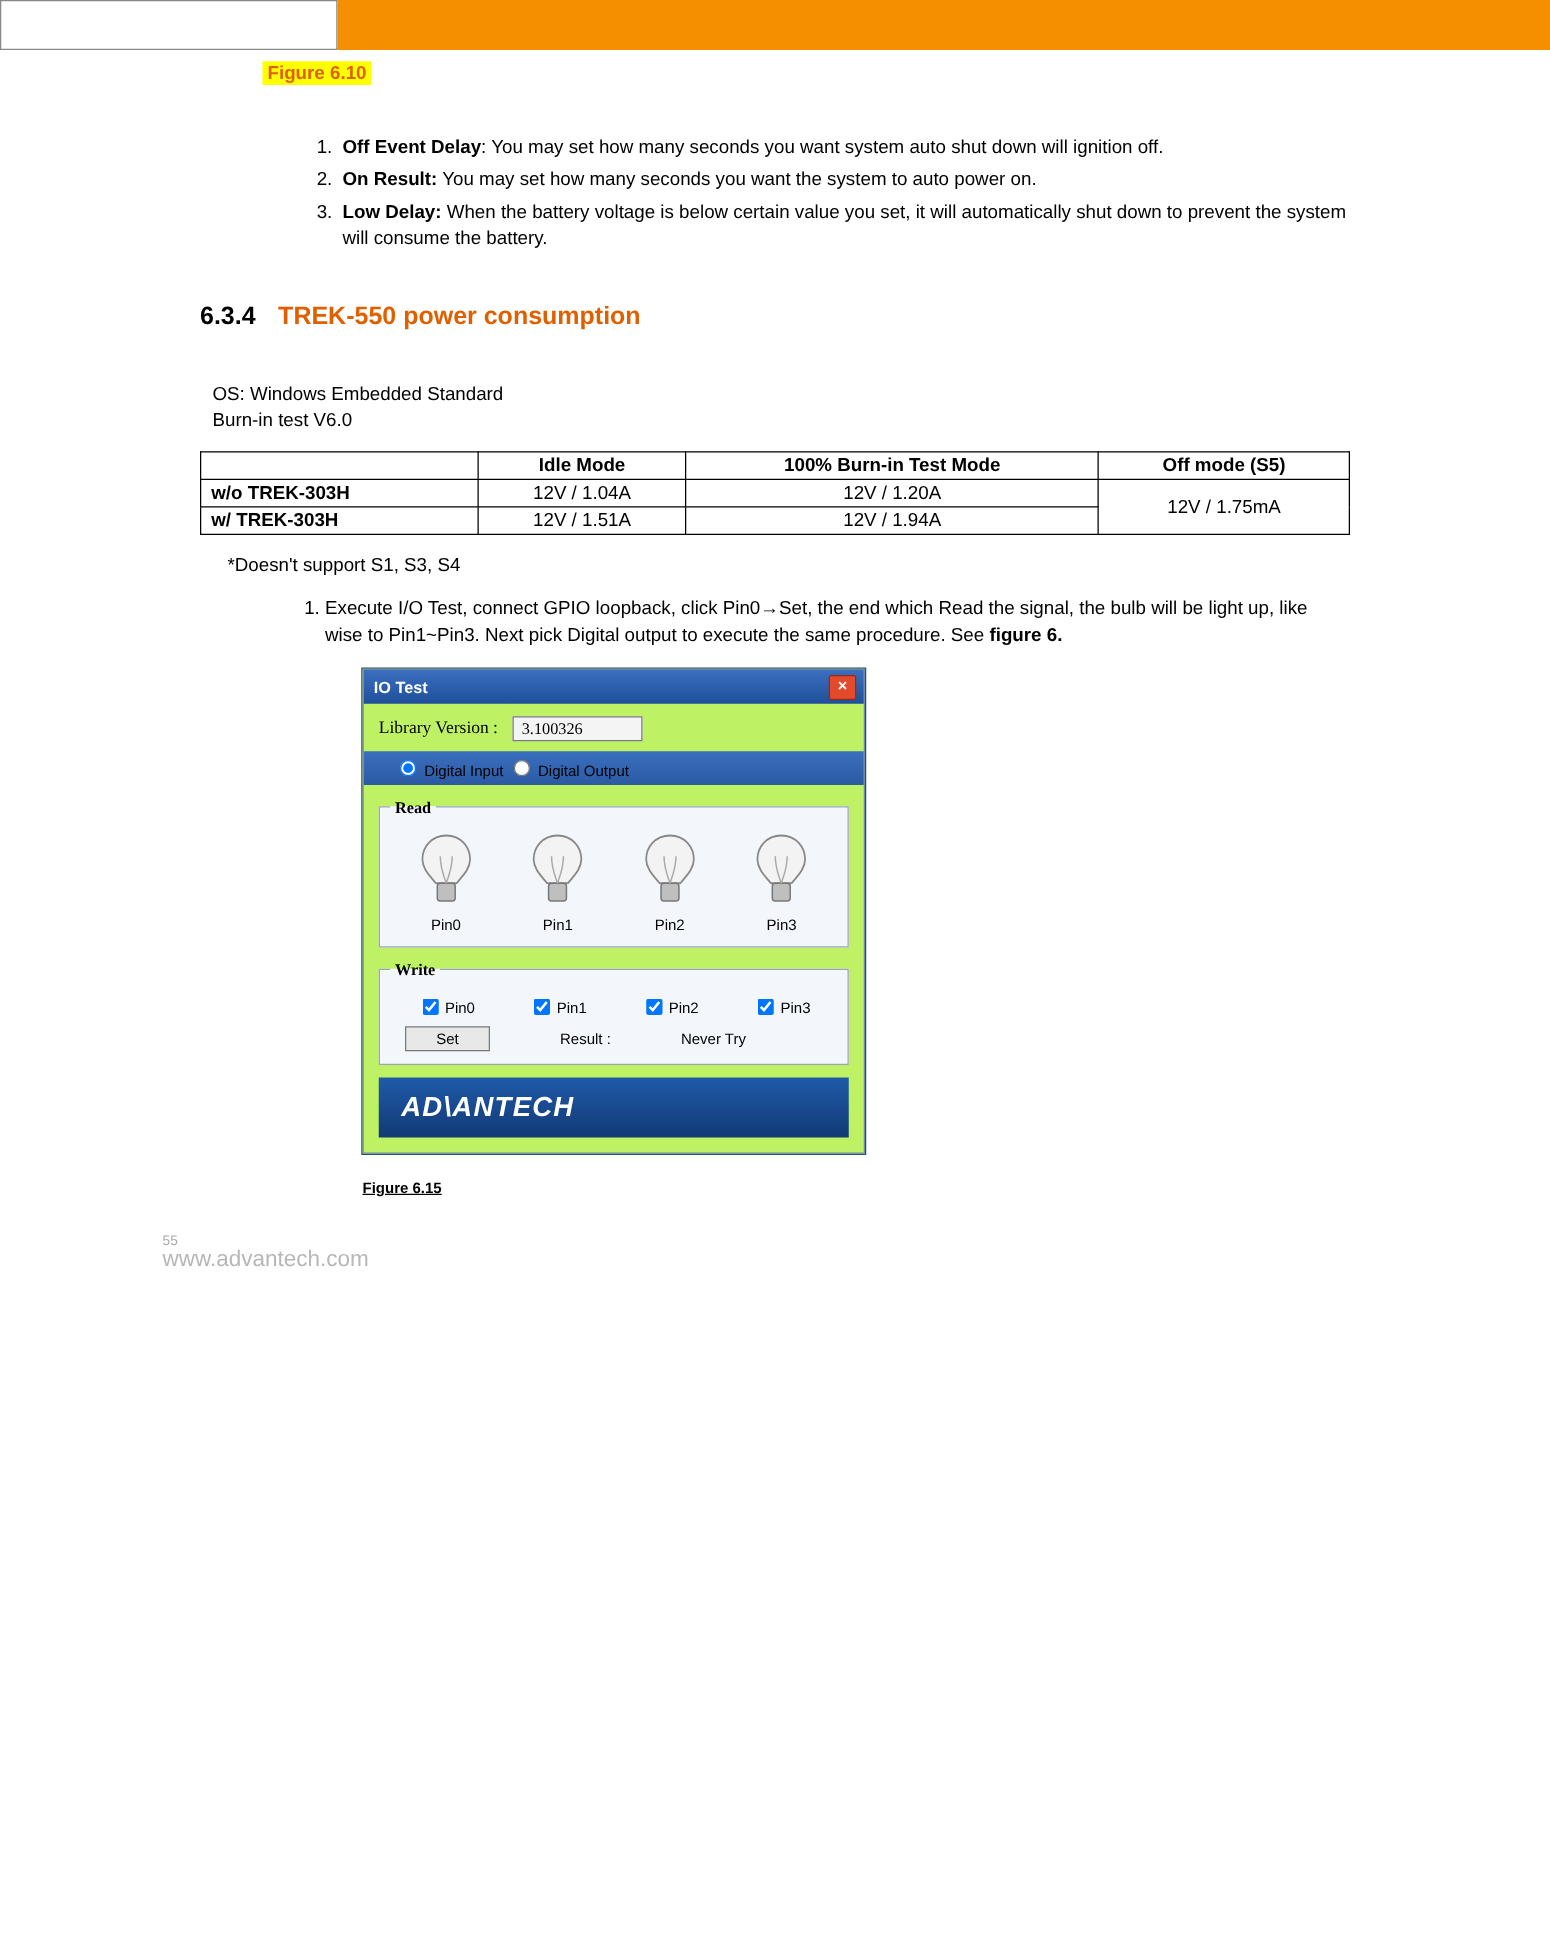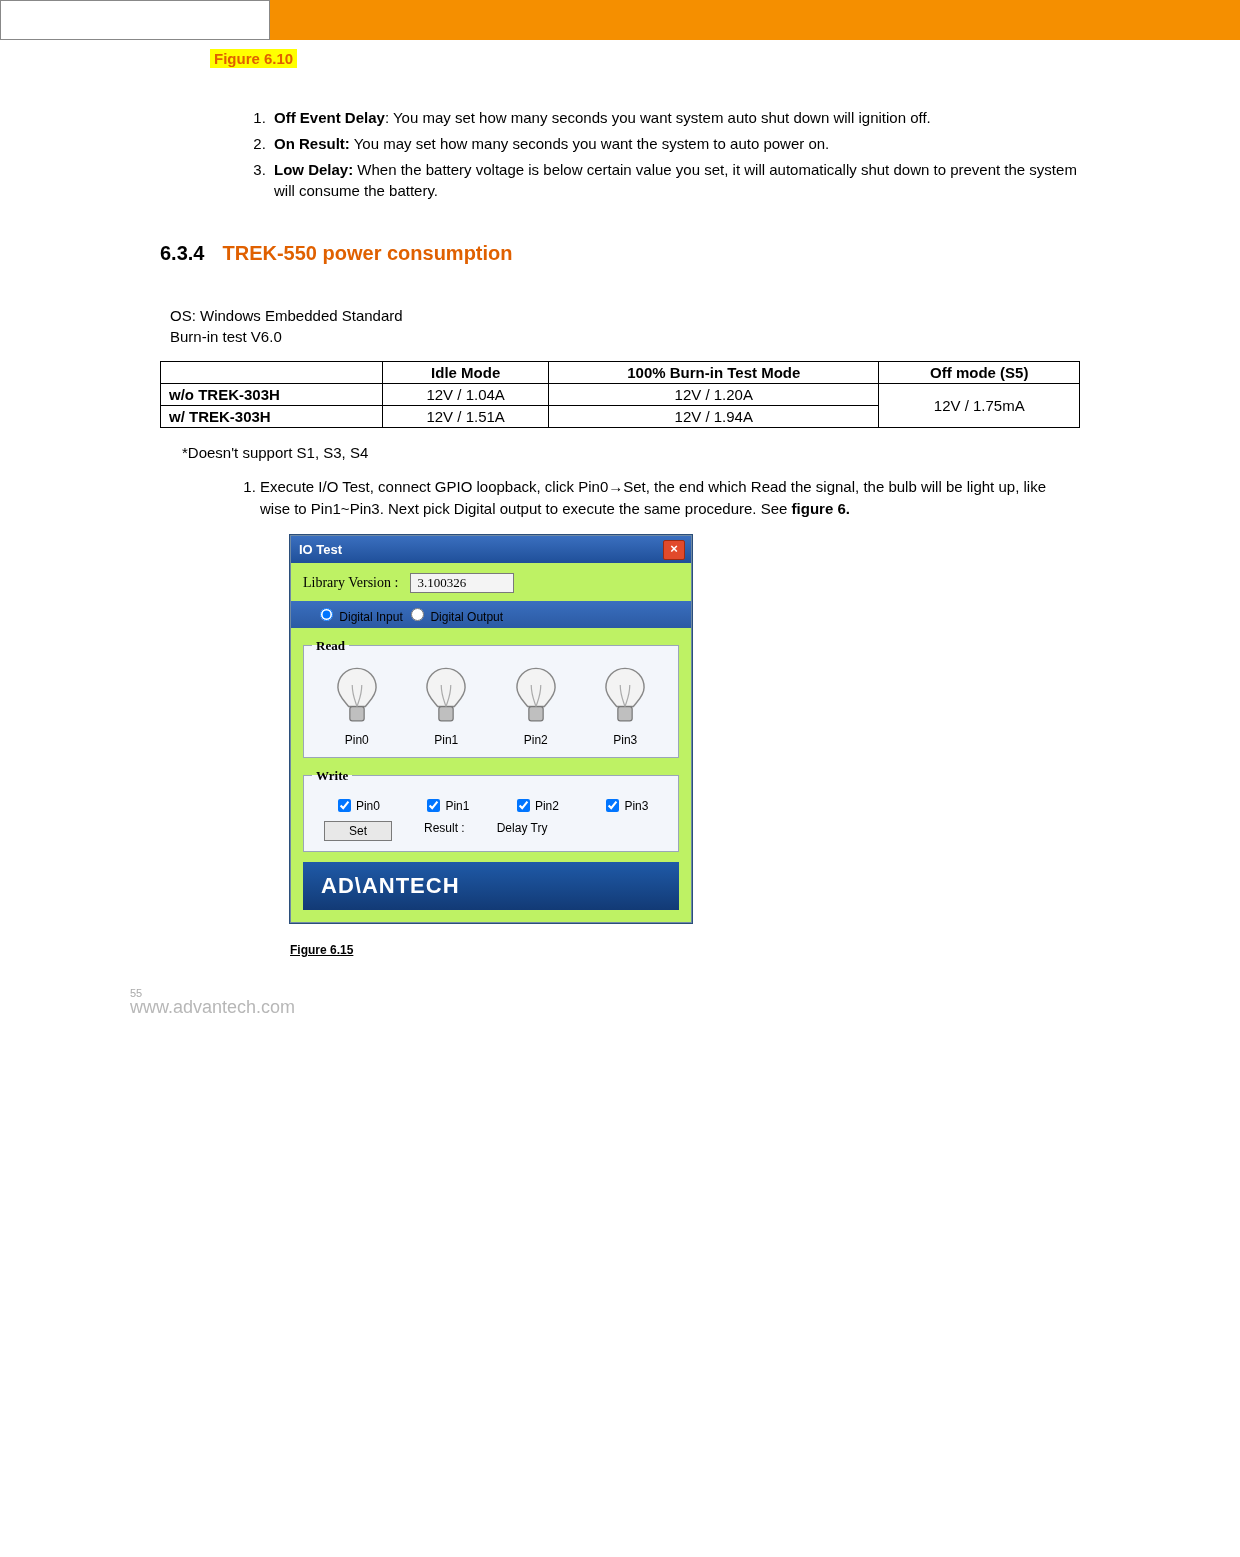--- a/index.html
+++ b/index.html
@@ -188,21 +188,22 @@
   }
   .write-row {
     display: flex;
     justify-content: space-around;
     padding: 4px 0 6px 0;
   }
   .write-row label { font-size: 12px; }
   .write-row input { vertical-align: -2px; margin-right: 2px; }
   .set-row {
     display: flex;
-    gap: 32px;
+    align-items: center;
+    gap: 56px;
     padding-left: 12px;
   }
   .set-btn {
     border: 1px solid #7a7a7a;
     background: #e8e8e8;
     padding: 2px 24px;
     font-size: 12px;
   }
   .result-lbl { font-size: 12px; }
   .advantech-band {
@@ -212,20 +213,21 @@
     align-items: center;
     padding-left: 18px;
     margin-top: 4px;
   }
   .advantech-band .logo {
     color: #fff;
     font-weight: bold;
     font-size: 22px;
     letter-spacing: 1px;
     font-family: Arial, sans-serif;
+    font-style: italic;
   }
   .figure-caption {
     font-weight: bold;
     font-size: 12px;
     margin-top: 20px;
     margin-left: 0;
     text-decoration: underline;
   }
   .footer {
     margin-top: 30px;
@@ -361,21 +363,21 @@
           <legend>Write</legend>
           <div class="write-row">
             <label><input type="checkbox" checked="" style=""> <span>Pin0</span></label>
             <label><input type="checkbox" checked="" style=""> <span>Pin1</span></label>
             <label><input type="checkbox" checked="" style=""> <span>Pin2</span></label>
             <label><input type="checkbox" checked="" style=""> <span>Pin3</span></label>
           </div>
           <div class="set-row">
             <button type="button" class="set-btn">Set</button>
             <span class="result-lbl">Result :</span>
-            <span class="result-lbl">Delay Try</span>
+            <span class="result-lbl">Never Try</span>
           </div>
         </fieldset>
 
         <div class="advantech-band">
           <span class="logo">AD\ANTECH</span>
         </div>
       </div>
     </div>
     <div class="figure-caption">Figure 6.15</div>
   </div>

